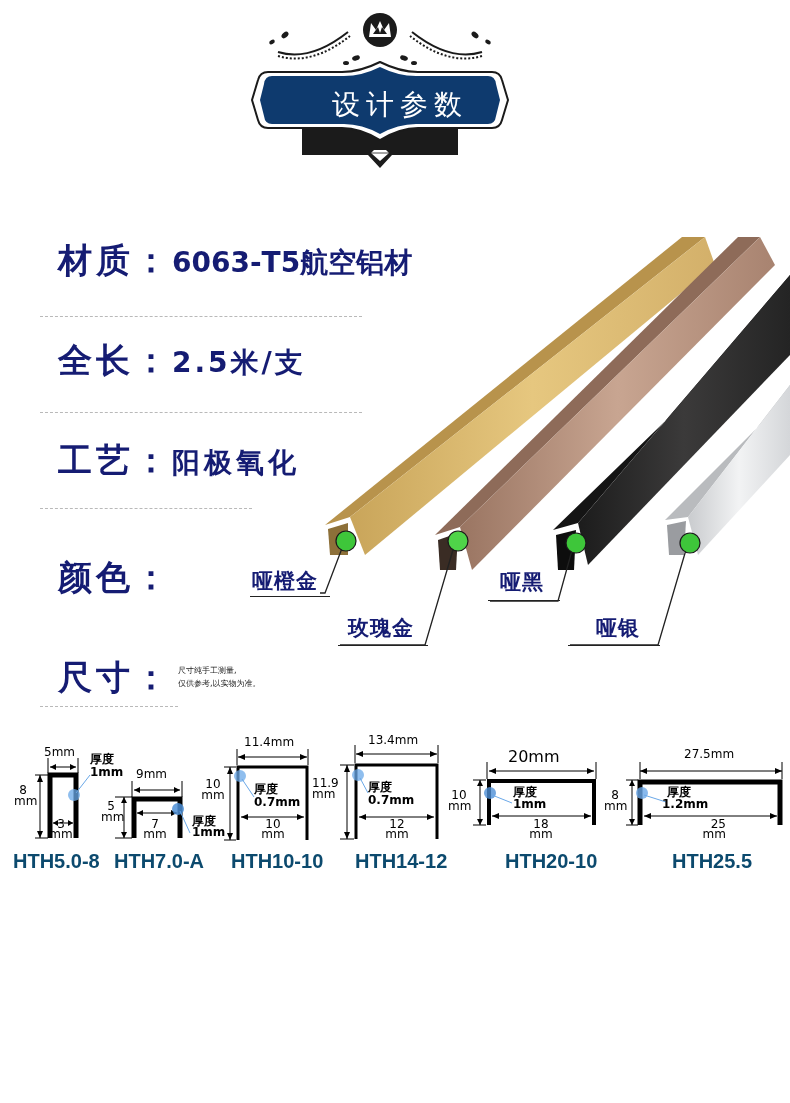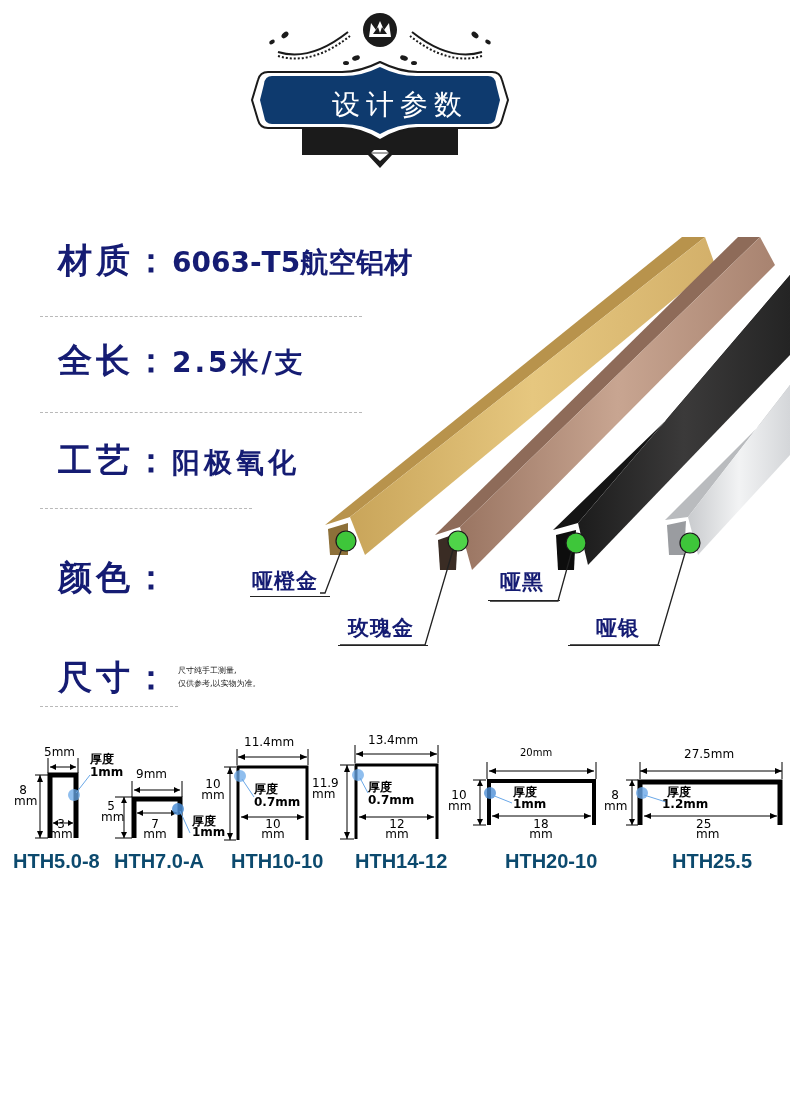--- a/index.html
+++ b/index.html
@@ -325,21 +325,21 @@
     <path d="M49 36 l7 -3 v6 z M154 36 l-7 -3 v6 z" fill="#000"></path>
     <line x1="33" y1="45" x2="46" y2="45" stroke="#000"></line>
       <line x1="33" y1="90" x2="46" y2="90" stroke="#000"></line>
     <line x1="40" y1="45" x2="40" y2="90" stroke="#000"></line>
     <path d="M40 45 l-3 6 h6 z M40 90 l-3 -6 h6 z" fill="#000"></path>
     <line x1="52" y1="81" x2="151" y2="81" stroke="#000"></line>
     <path d="M52 81 l7 -3 v6 z M151 81 l-7 -3 v6 z" fill="#000"></path>
     <circle cx="50" cy="58" r="6" fill="#4e8fd6" opacity="0.8"></circle>
     <line x1="52" y1="60" x2="72" y2="68" stroke="#6aa8e8"></line>
   </svg>
-  <div style="position:absolute; left:80px; top:12px; font-size:10px;">20mm</div>
+  <div style="position:absolute; left:68px; top:12px; font-size:16px;">20mm</div>
   <div style="position:absolute; left:8px; top:55px; font-size:12px; line-height:11px; text-align:center; width:22px;">
     <div>10</div>
     <div>mm</div>
   </div>
   <div style="position:absolute; left:73px; top:49px; font-size:12px; font-weight:bold;">厚度</div>
   <div style="position:absolute; left:73px; top:62px; font-size:12px; font-weight:bold;">1mm</div>
   <div style="position:absolute; left:86px; top:84px; font-size:12px; line-height:10px; text-align:center; width:30px;">
     <div>18</div>
     <div>mm</div>
   </div>
@@ -362,18 +362,18 @@
     <circle cx="42" cy="58" r="6" fill="#6aa8e8" opacity="0.8"></circle>
     <line x1="44" y1="60" x2="66" y2="67" stroke="#6aa8e8"></line>
   </svg>
   <div style="position:absolute; left:84px; top:12px; font-size:12px;">27.5mm</div>
   <div style="position:absolute; left:4px; top:55px; font-size:12px; line-height:11px; text-align:center; width:22px;">
     <div>8</div>
     <div>mm</div>
   </div>
   <div style="position:absolute; left:67px; top:49px; font-size:12px; font-weight:bold;">厚度</div>
   <div style="position:absolute; left:62px; top:62px; font-size:12px; font-weight:bold;">1.2mm</div>
-  <div style="position:absolute; left:96px; top:84px; font-size:12px; line-height:10px; text-align:left; width:30px;">
+  <div style="position:absolute; left:96px; top:84px; font-size:12px; line-height:10px; text-align:right; width:30px;">
     <div>25</div>
     <div>mm</div>
   </div>
 </div>
 <div class="model-name" style="left:672px;">HTH25.5</div>
 
 </body></html>

